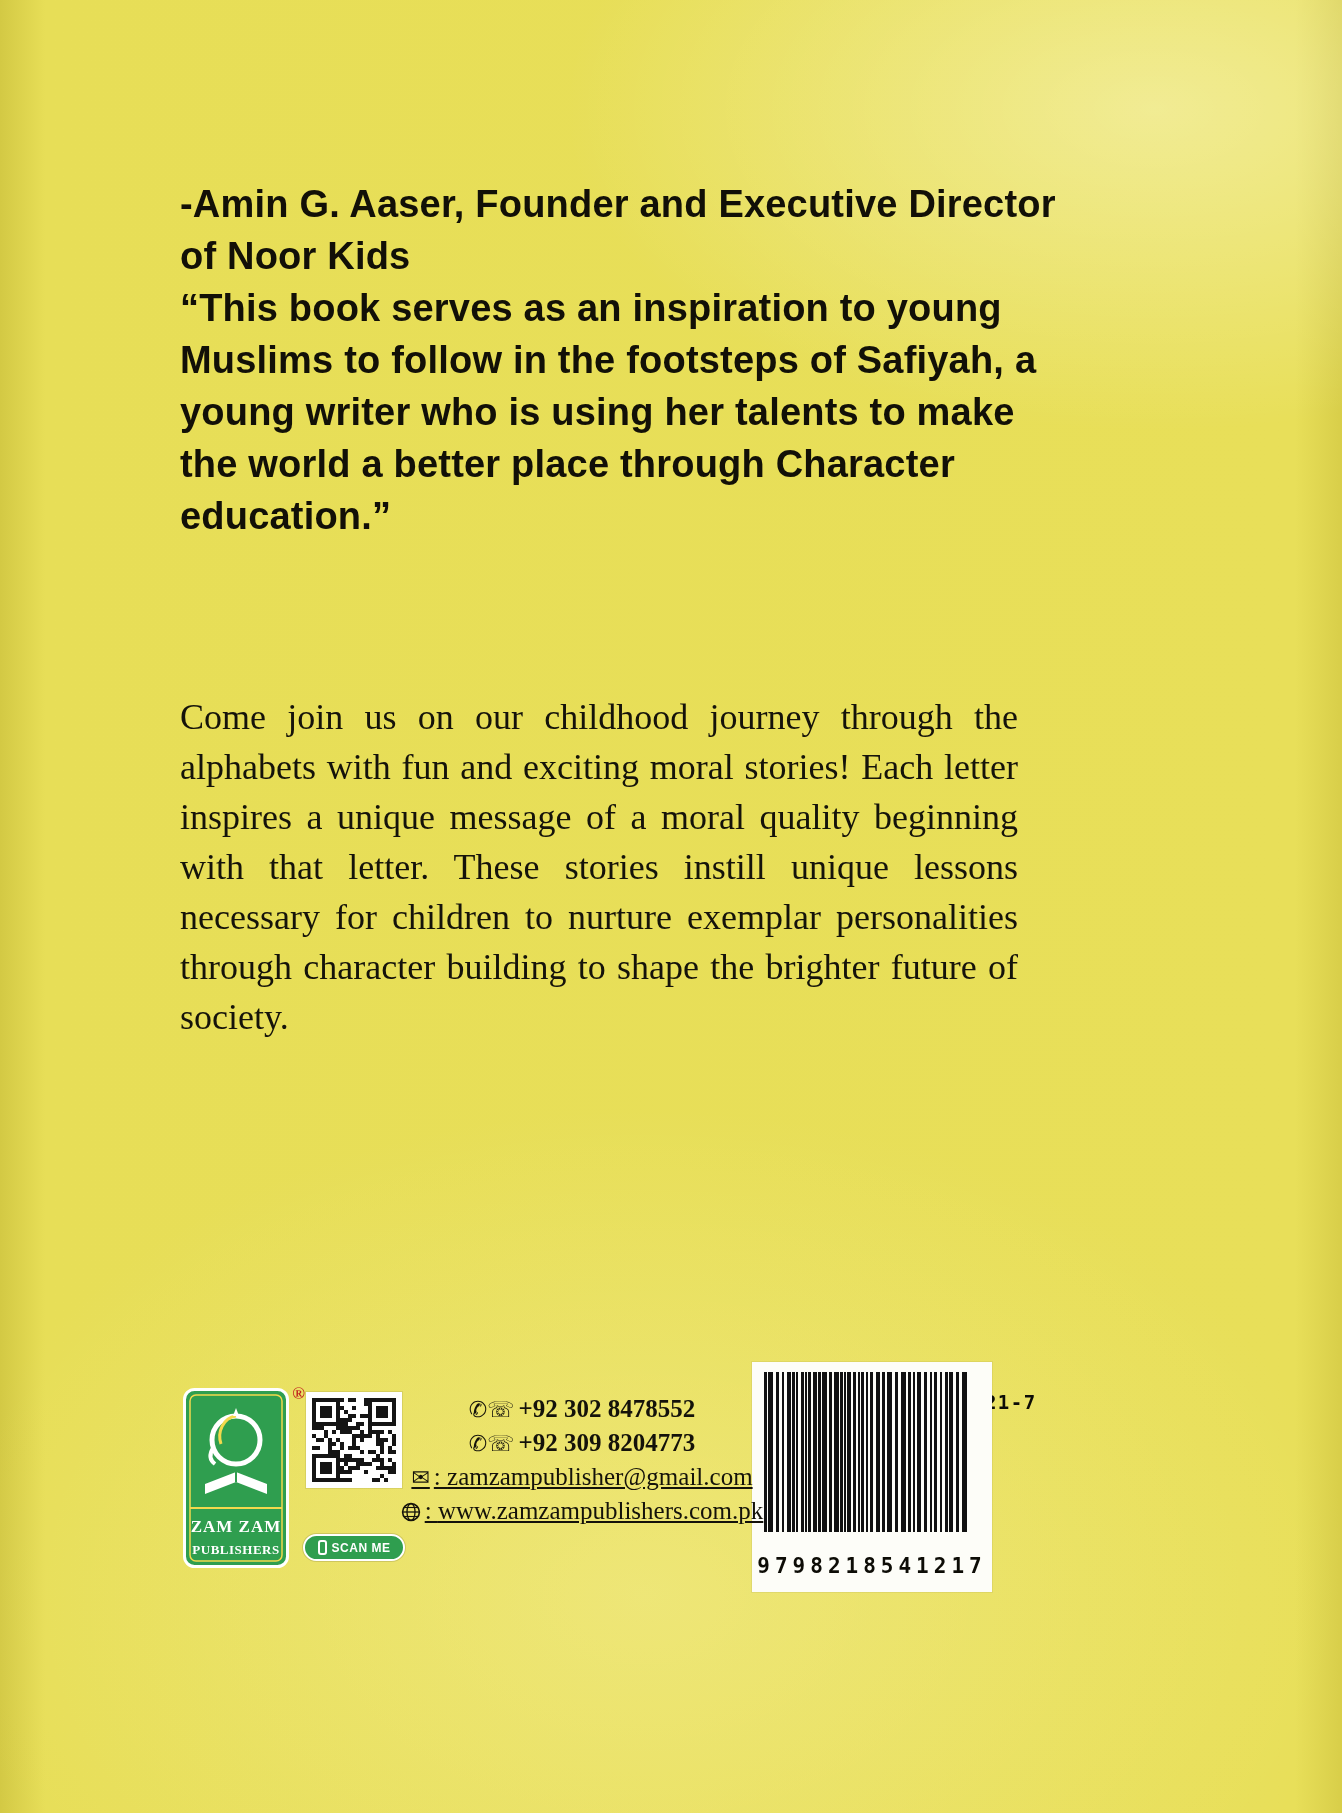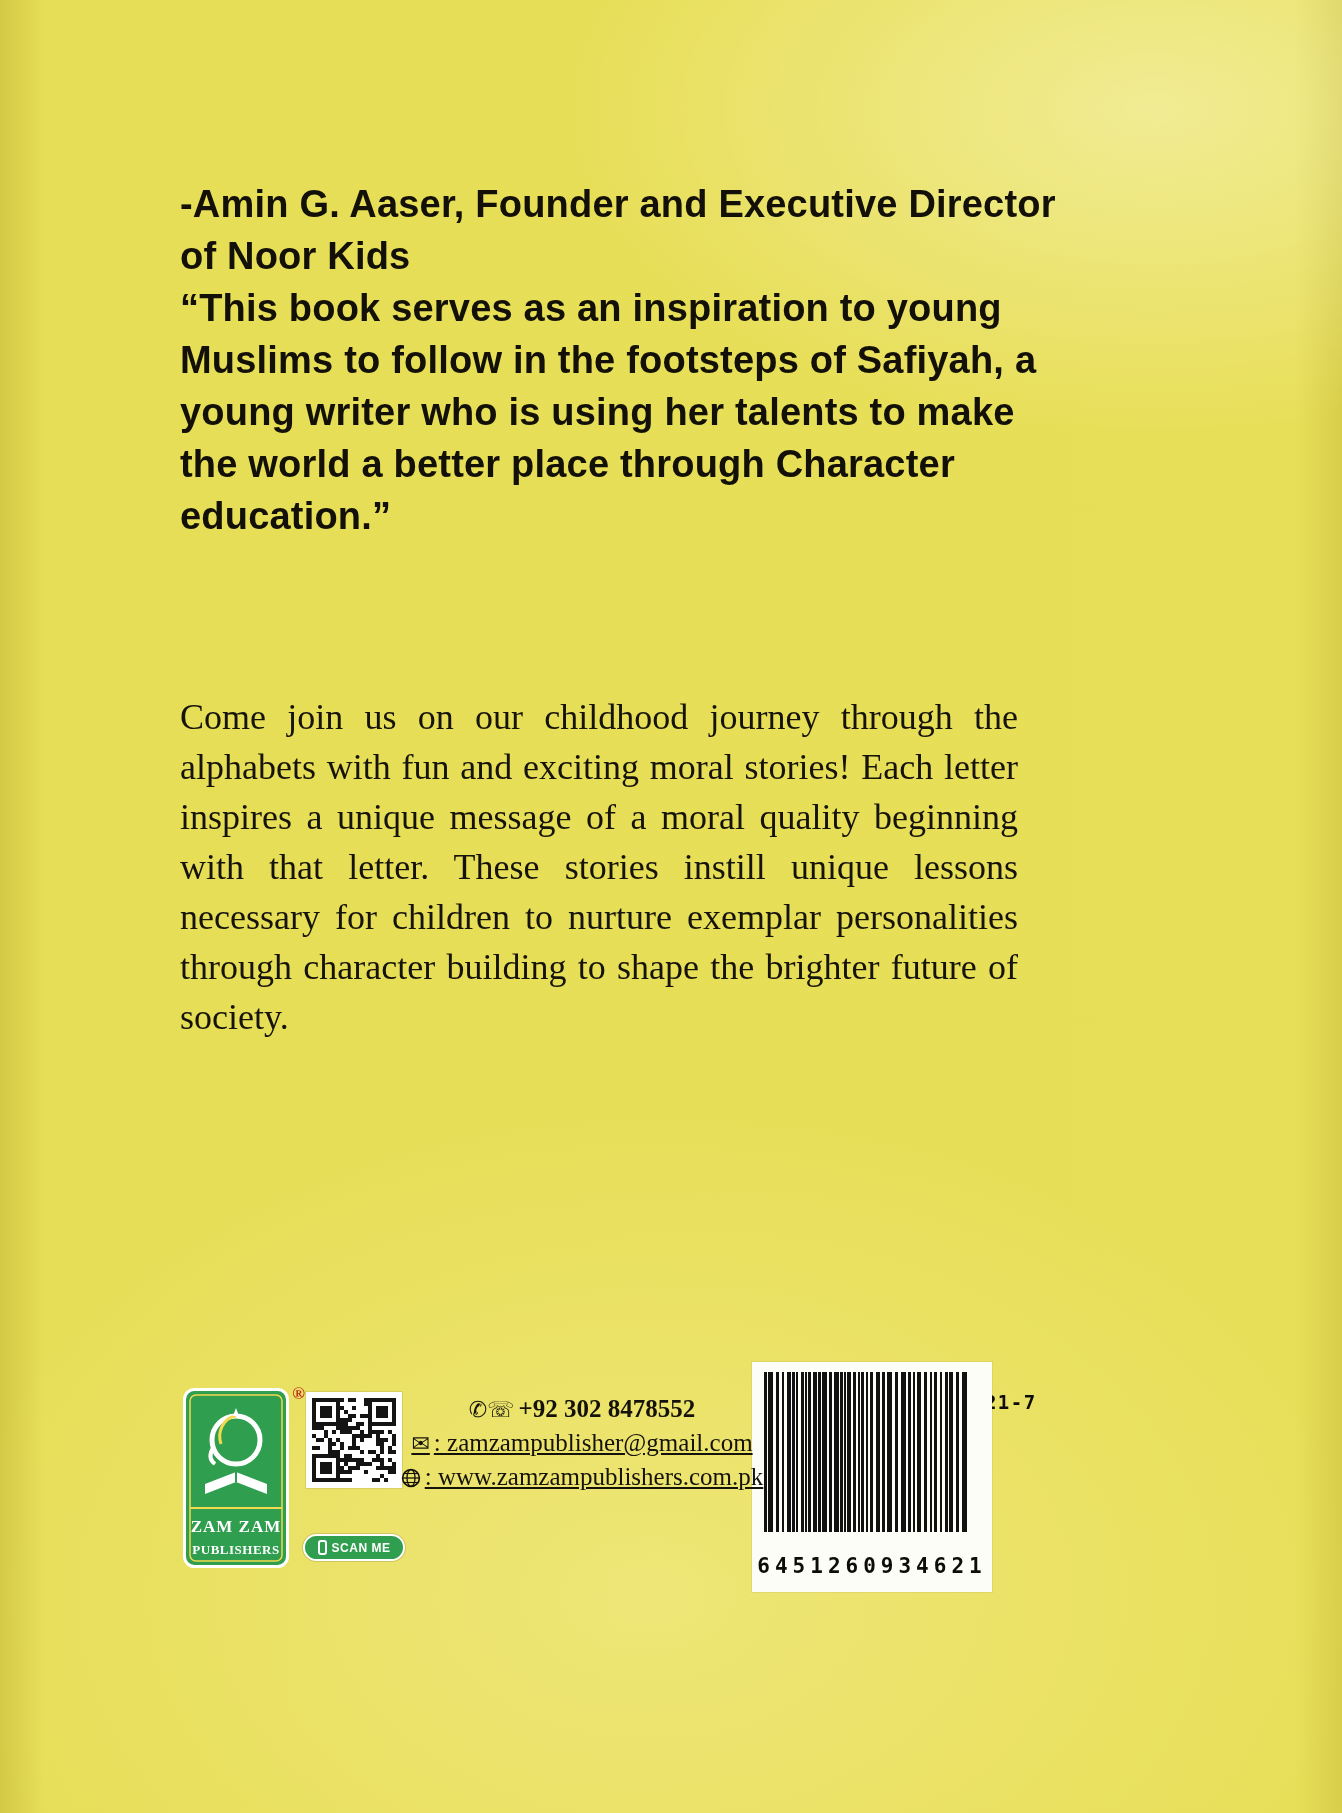--- a/index.html
+++ b/index.html
@@ -124,21 +124,21 @@
     <p>-Amin G. Aaser, Founder and Executive Director of Noor Kids</p>
     <p>“This book serves as an inspiration to young Muslims to follow in the footsteps of Safiyah, a young writer who is using her talents to make the world a better place through Character education.”</p>
   </div>
 
   <p class="description">Come join us on our childhood journey through the alphabets with fun and exciting moral stories!  Each letter inspires a unique message of a moral quality beginning with that letter.  These stories instill unique lessons necessary for children to nurture exemplar personalities through character building to shape the brighter future of society.</p>
 
   <div class="isbn-label">ISBN 979-8-218-54121-7</div>
 
   <div class="barcode-box">
     <div class="barcode-bars"><span style="display:inline-block;vertical-align:top;height:100%;background:#111;width:3px;margin-right:1px"></span><span style="display:inline-block;vertical-align:top;height:100%;background:#111;width:5px;margin-right:3px"></span><span style="display:inline-block;vertical-align:top;height:100%;background:#111;width:3px;margin-right:3px"></span><span style="display:inline-block;vertical-align:top;height:100%;background:#111;width:2px;margin-right:3px"></span><span style="display:inline-block;vertical-align:top;height:100%;background:#111;width:4px;margin-right:1px"></span><span style="display:inline-block;vertical-align:top;height:100%;background:#111;width:3px;margin-right:1px"></span><span style="display:inline-block;vertical-align:top;height:100%;background:#111;width:2px;margin-right:3px"></span><span style="display:inline-block;vertical-align:top;height:100%;background:#111;width:3px;margin-right:1px"></span><span style="display:inline-block;vertical-align:top;height:100%;background:#111;width:2px;margin-right:1px"></span><span style="display:inline-block;vertical-align:top;height:100%;background:#111;width:3px;margin-right:2px"></span><span style="display:inline-block;vertical-align:top;height:100%;background:#111;width:4px;margin-right:1px"></span><span style="display:inline-block;vertical-align:top;height:100%;background:#111;width:3px;margin-right:1px"></span><span style="display:inline-block;vertical-align:top;height:100%;background:#111;width:5px;margin-right:2px"></span><span style="display:inline-block;vertical-align:top;height:100%;background:#111;width:3px;margin-right:2px"></span><span style="display:inline-block;vertical-align:top;height:100%;background:#111;width:5px;margin-right:1px"></span><span style="display:inline-block;vertical-align:top;height:100%;background:#111;width:3px;margin-right:1px"></span><span style="display:inline-block;vertical-align:top;height:100%;background:#111;width:2px;margin-right:1px"></span><span style="display:inline-block;vertical-align:top;height:100%;background:#111;width:4px;margin-right:2px"></span><span style="display:inline-block;vertical-align:top;height:100%;background:#111;width:3px;margin-right:2px"></span><span style="display:inline-block;vertical-align:top;height:100%;background:#111;width:2px;margin-right:1px"></span><span style="display:inline-block;vertical-align:top;height:100%;background:#111;width:3px;margin-right:2px"></span><span style="display:inline-block;vertical-align:top;height:100%;background:#111;width:2px;margin-right:2px"></span><span style="display:inline-block;vertical-align:top;height:100%;background:#111;width:3px;margin-right:3px"></span><span style="display:inline-block;vertical-align:top;height:100%;background:#111;width:4px;margin-right:2px"></span><span style="display:inline-block;vertical-align:top;height:100%;background:#111;width:3px;margin-right:2px"></span><span style="display:inline-block;vertical-align:top;height:100%;background:#111;width:5px;margin-right:3px"></span><span style="display:inline-block;vertical-align:top;height:100%;background:#111;width:3px;margin-right:3px"></span><span style="display:inline-block;vertical-align:top;height:100%;background:#111;width:5px;margin-right:2px"></span><span style="display:inline-block;vertical-align:top;height:100%;background:#111;width:3px;margin-right:2px"></span><span style="display:inline-block;vertical-align:top;height:100%;background:#111;width:2px;margin-right:2px"></span><span style="display:inline-block;vertical-align:top;height:100%;background:#111;width:4px;margin-right:3px"></span><span style="display:inline-block;vertical-align:top;height:100%;background:#111;width:3px;margin-right:3px"></span><span style="display:inline-block;vertical-align:top;height:100%;background:#111;width:2px;margin-right:2px"></span><span style="display:inline-block;vertical-align:top;height:100%;background:#111;width:3px;margin-right:3px"></span><span style="display:inline-block;vertical-align:top;height:100%;background:#111;width:2px;margin-right:3px"></span><span style="display:inline-block;vertical-align:top;height:100%;background:#111;width:3px;margin-right:1px"></span><span style="display:inline-block;vertical-align:top;height:100%;background:#111;width:4px;margin-right:3px"></span><span style="display:inline-block;vertical-align:top;height:100%;background:#111;width:3px;margin-right:3px"></span><span style="display:inline-block;vertical-align:top;height:100%;background:#111;width:5px;margin-right:1px"></span></div>
-    <div class="barcode-number">6451260934621</div>
+    <div class="barcode-number">9798218541217</div>
   </div>
 
   <div class="logo">
     <svg width="106" height="180" viewBox="0 0 106 180">
       <rect x="1.5" y="1.5" width="103" height="177" rx="10" fill="#2f9e4f" stroke="#ffffff" stroke-width="3"></rect>
       <rect x="7" y="7" width="92" height="166" rx="6" fill="none" stroke="#f3d94d" stroke-width="1.5"></rect>
 
       <circle cx="53" cy="52" r="24" fill="none" stroke="#ffffff" stroke-width="5"></circle>
       <path d="M53 28 C 40 30, 34 44, 38 56" fill="none" stroke="#f3d94d" stroke-width="3"></path>
       <path d="M53 20 L56 28 L50 28 Z" fill="#ffffff"></path>
@@ -387,20 +387,23 @@
 
   <div class="scan-pill">
     <span class="phone-shape"></span>
     <span class="lbl">SCAN ME</span>
   </div>
 
   <div class="pub-block">
     <div class="pub-line">
       <span class="ic">✆☏</span><span>+92 302 8478552</span>
     </div>
+    <div class="pub-line">
+      <span class="ic">✆☏</span><span>+92 309 8204773</span>
+    </div>
     <div class="pub-line addr">
       <span class="ic">✉</span><span>: </span><span>zamzampublisher@gmail.com</span>
     </div>
     <div class="pub-line addr">
       <svg class="globe-svg" width="20" height="20" viewBox="0 0 20 20">
         <circle cx="10" cy="10" r="8.4" fill="none" stroke="#14120a" stroke-width="1.6"></circle>
         <ellipse cx="10" cy="10" rx="4" ry="8.4" fill="none" stroke="#14120a" stroke-width="1.3"></ellipse>
         <line x1="1.6" y1="10" x2="18.4" y2="10" stroke="#14120a" stroke-width="1.3"></line>
         <line x1="2.8" y1="5.5" x2="17.2" y2="5.5" stroke="#14120a" stroke-width="1.1"></line>
         <line x1="2.8" y1="14.5" x2="17.2" y2="14.5" stroke="#14120a" stroke-width="1.1"></line>

